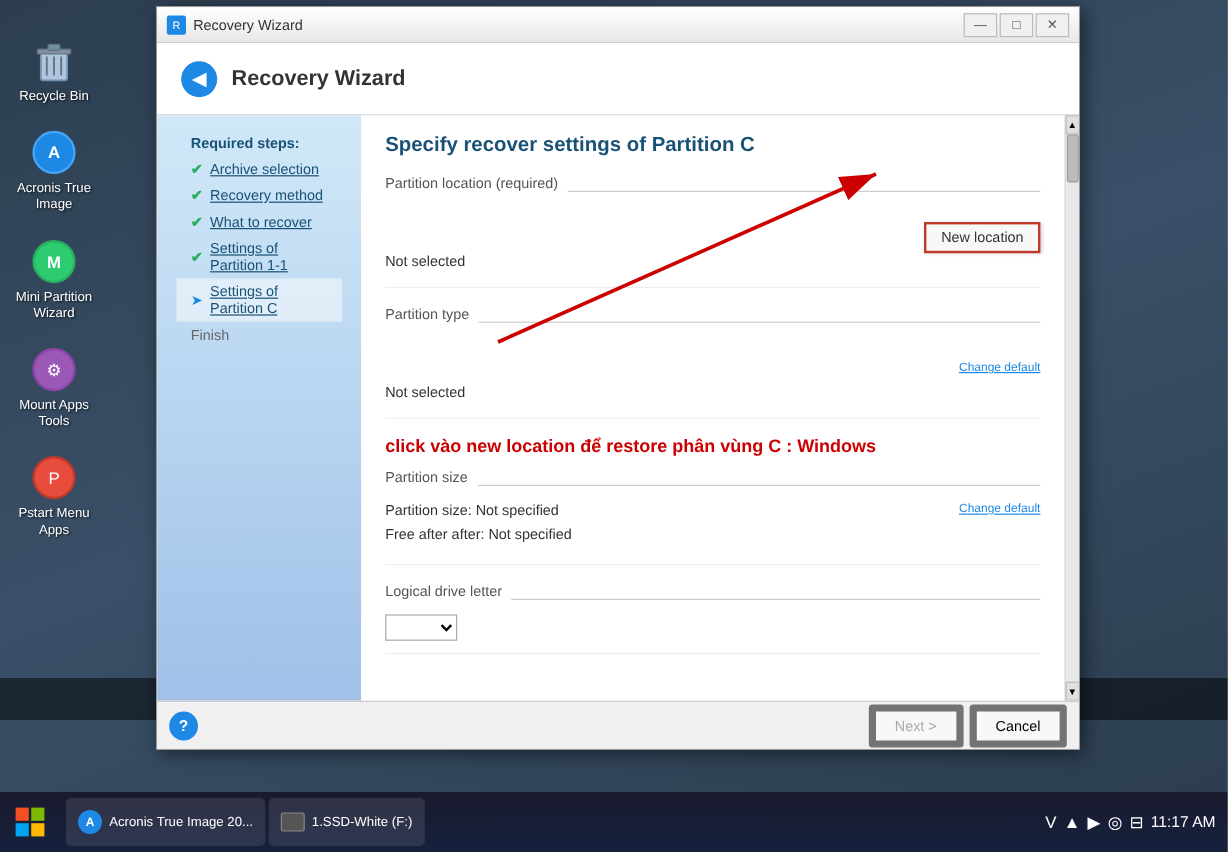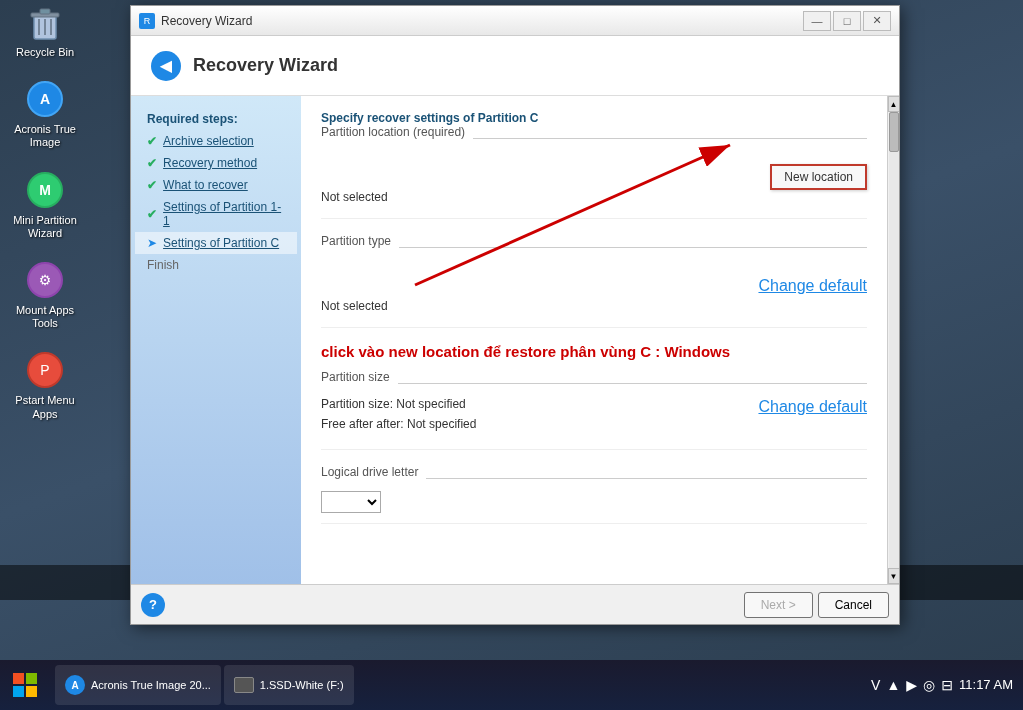--- a/index.html
+++ b/index.html
@@ -103,21 +103,21 @@
     .taskbar-time {
       text-align: right;
       color: #fff;
       font-size: 13px;
       line-height: 1.4;
     }
 
     
     .desktop-icons {
       position: absolute;
-      top: 2px;
+      top: 30px;
       left: 10px;
       display: flex;
       flex-direction: column;
       gap: 20px;
     }
     .desktop-icon {
       display: flex;
       flex-direction: column;
       align-items: center;
       width: 70px;
@@ -288,21 +288,21 @@
     .wizard-body {
       display: flex;
       flex: 1;
       overflow: hidden;
     }
 
     
     .wizard-sidebar {
       width: 170px;
       background: linear-gradient(to bottom, #d0e8f8, #b8d4f0, #a0c0e8);
-      padding: 10px 4px;
+      padding: 10px 16px;
       flex-shrink: 0;
     }
     .sidebar-section-label {
       color: #1a5276;
       font-weight: bold;
       font-size: 12px;
       padding: 6px 12px 4px;
     }
     .sidebar-item {
       display: flex;
@@ -337,23 +337,24 @@
 
     
     .wizard-content {
       flex: 1;
       background: #fff;
       padding: 15px 20px;
       overflow-y: auto;
       position: relative;
     }
     .content-title {
-      font-size: 12px;
+      font-size: 17px;
       color: #1a5276;
       font-weight: bold;
+      margin-bottom: 15px;
     }
     .section-divider {
       display: flex;
       align-items: flex-end;
       gap: 8px;
       margin-bottom: 6px;
     }
     .section-divider-text {
       font-size: 12px;
       color: #555;
@@ -382,21 +383,21 @@
       border: 2px solid #c0392b;
       background: #f8f8f8;
       color: #333;
       font-size: 12px;
       cursor: pointer;
       box-shadow: 1px 1px 3px rgba(0,0,0,0.2);
     }
     .change-default-link {
       color: #1e88e5;
       text-decoration: underline;
-      font-size: 16px;
+      font-size: 10px;
       cursor: pointer;
       margin-left: auto;
     }
 
     .content-section {
       margin-bottom: 15px;
       border-bottom: 1px solid #eee;
       padding-bottom: 10px;
     }
 
@@ -435,21 +436,21 @@
       font-weight: bold;
       font-size: 13px;
       cursor: pointer;
       display: flex;
       align-items: center;
       justify-content: center;
     }
     .footer-spacer { flex: 1; }
     .footer-btn {
       padding: 5px 16px;
-      border: 1px solid #737373;
+      border: 6px solid #737373;
       background: #f8f8f8;
       cursor: pointer;
       font-size: 12px;
       border-radius: 3px;
     }
     .footer-btn.disabled { color: #aaa; cursor: default; }
 
     
     .status-bar {
       position: absolute;

